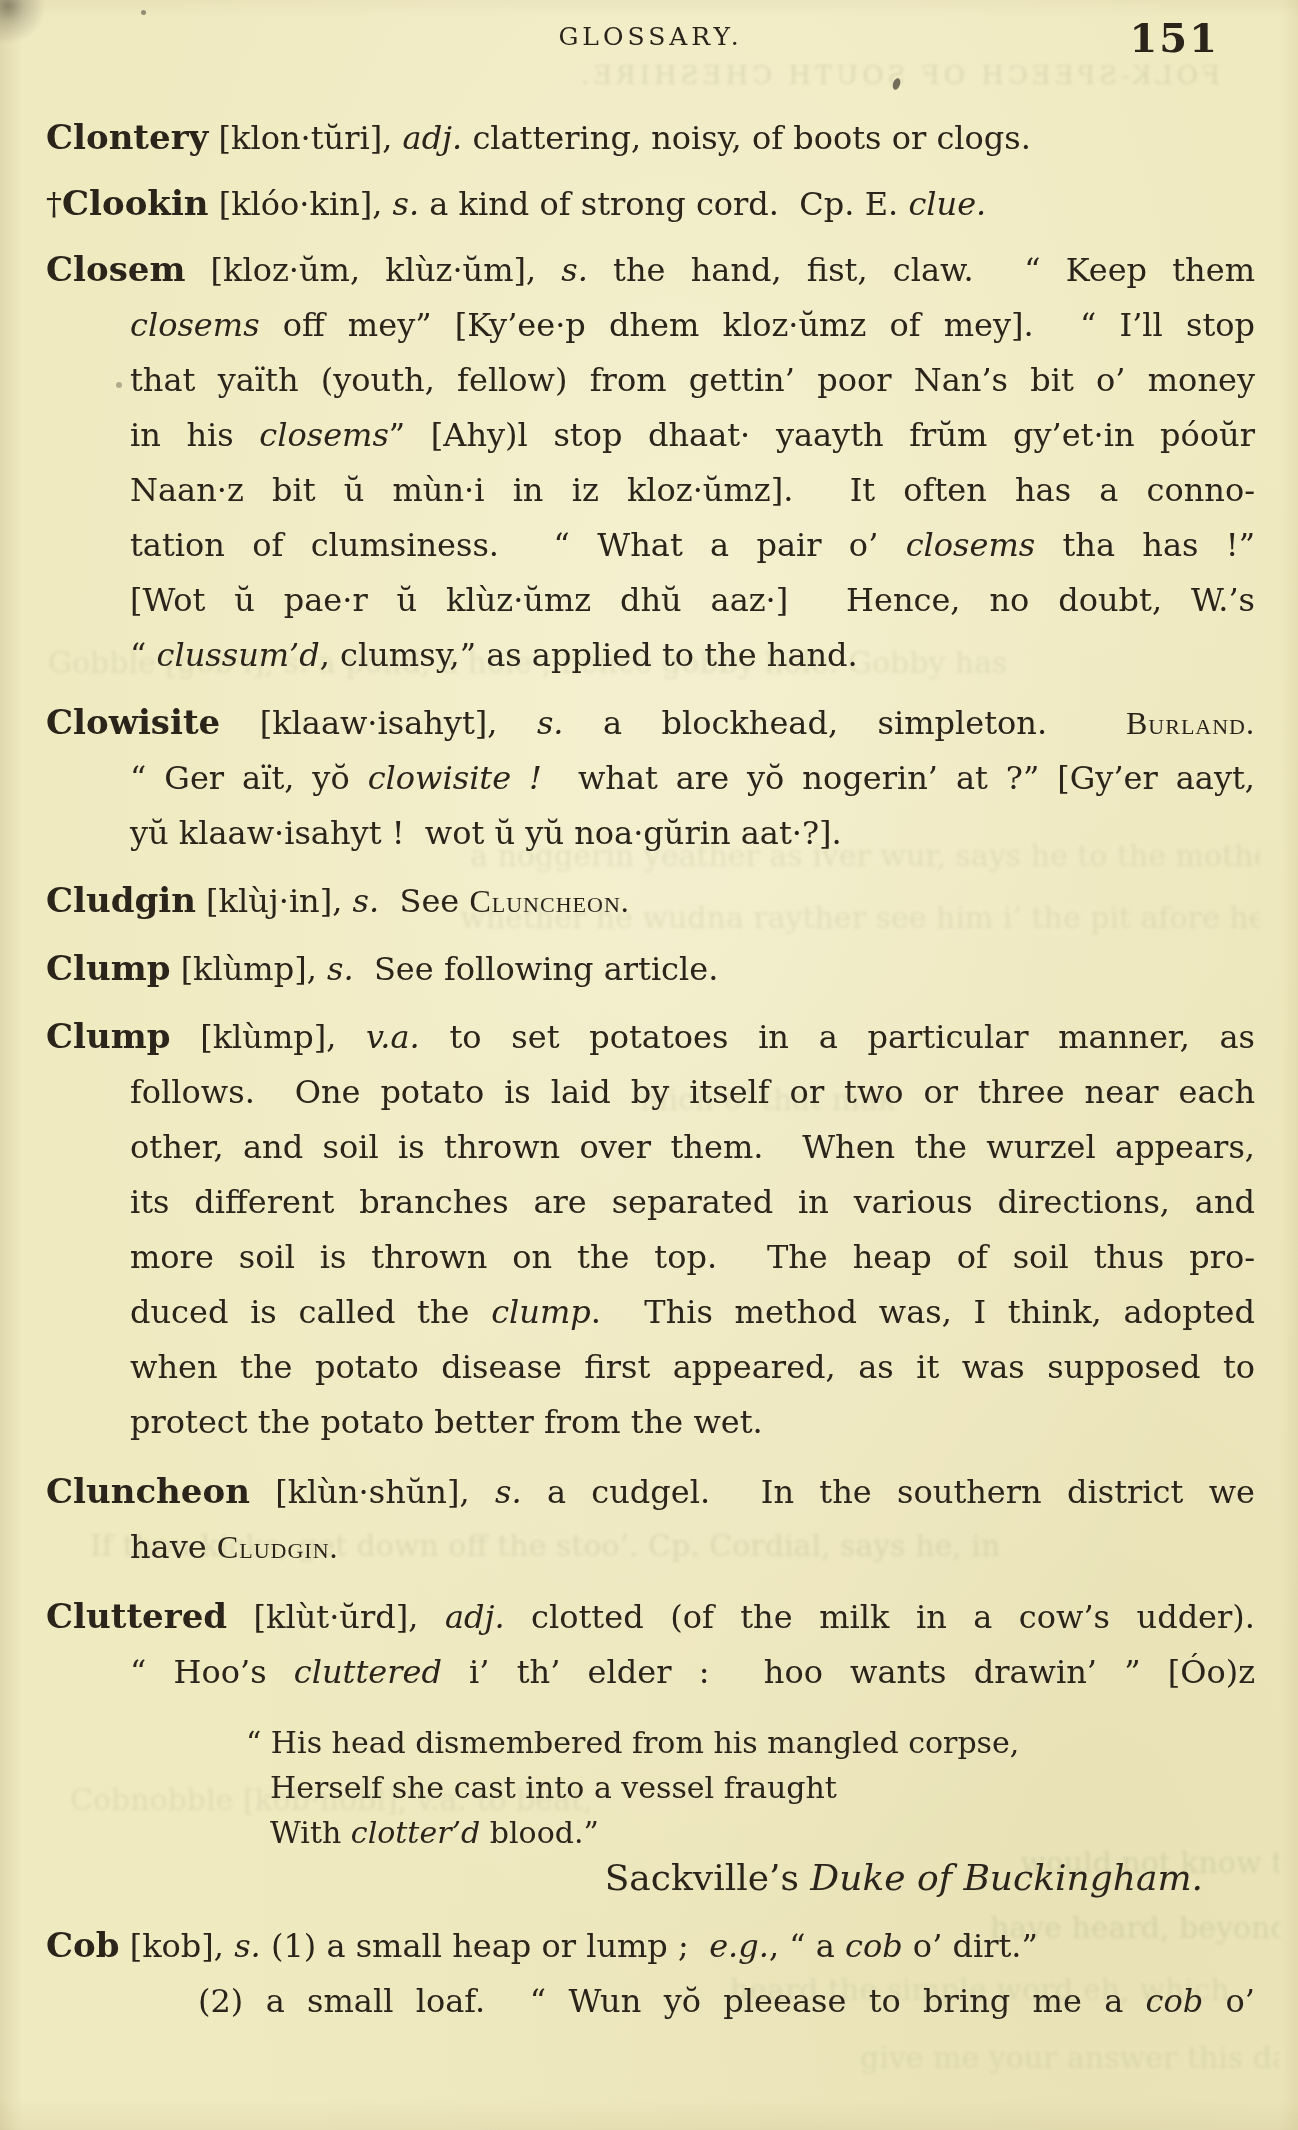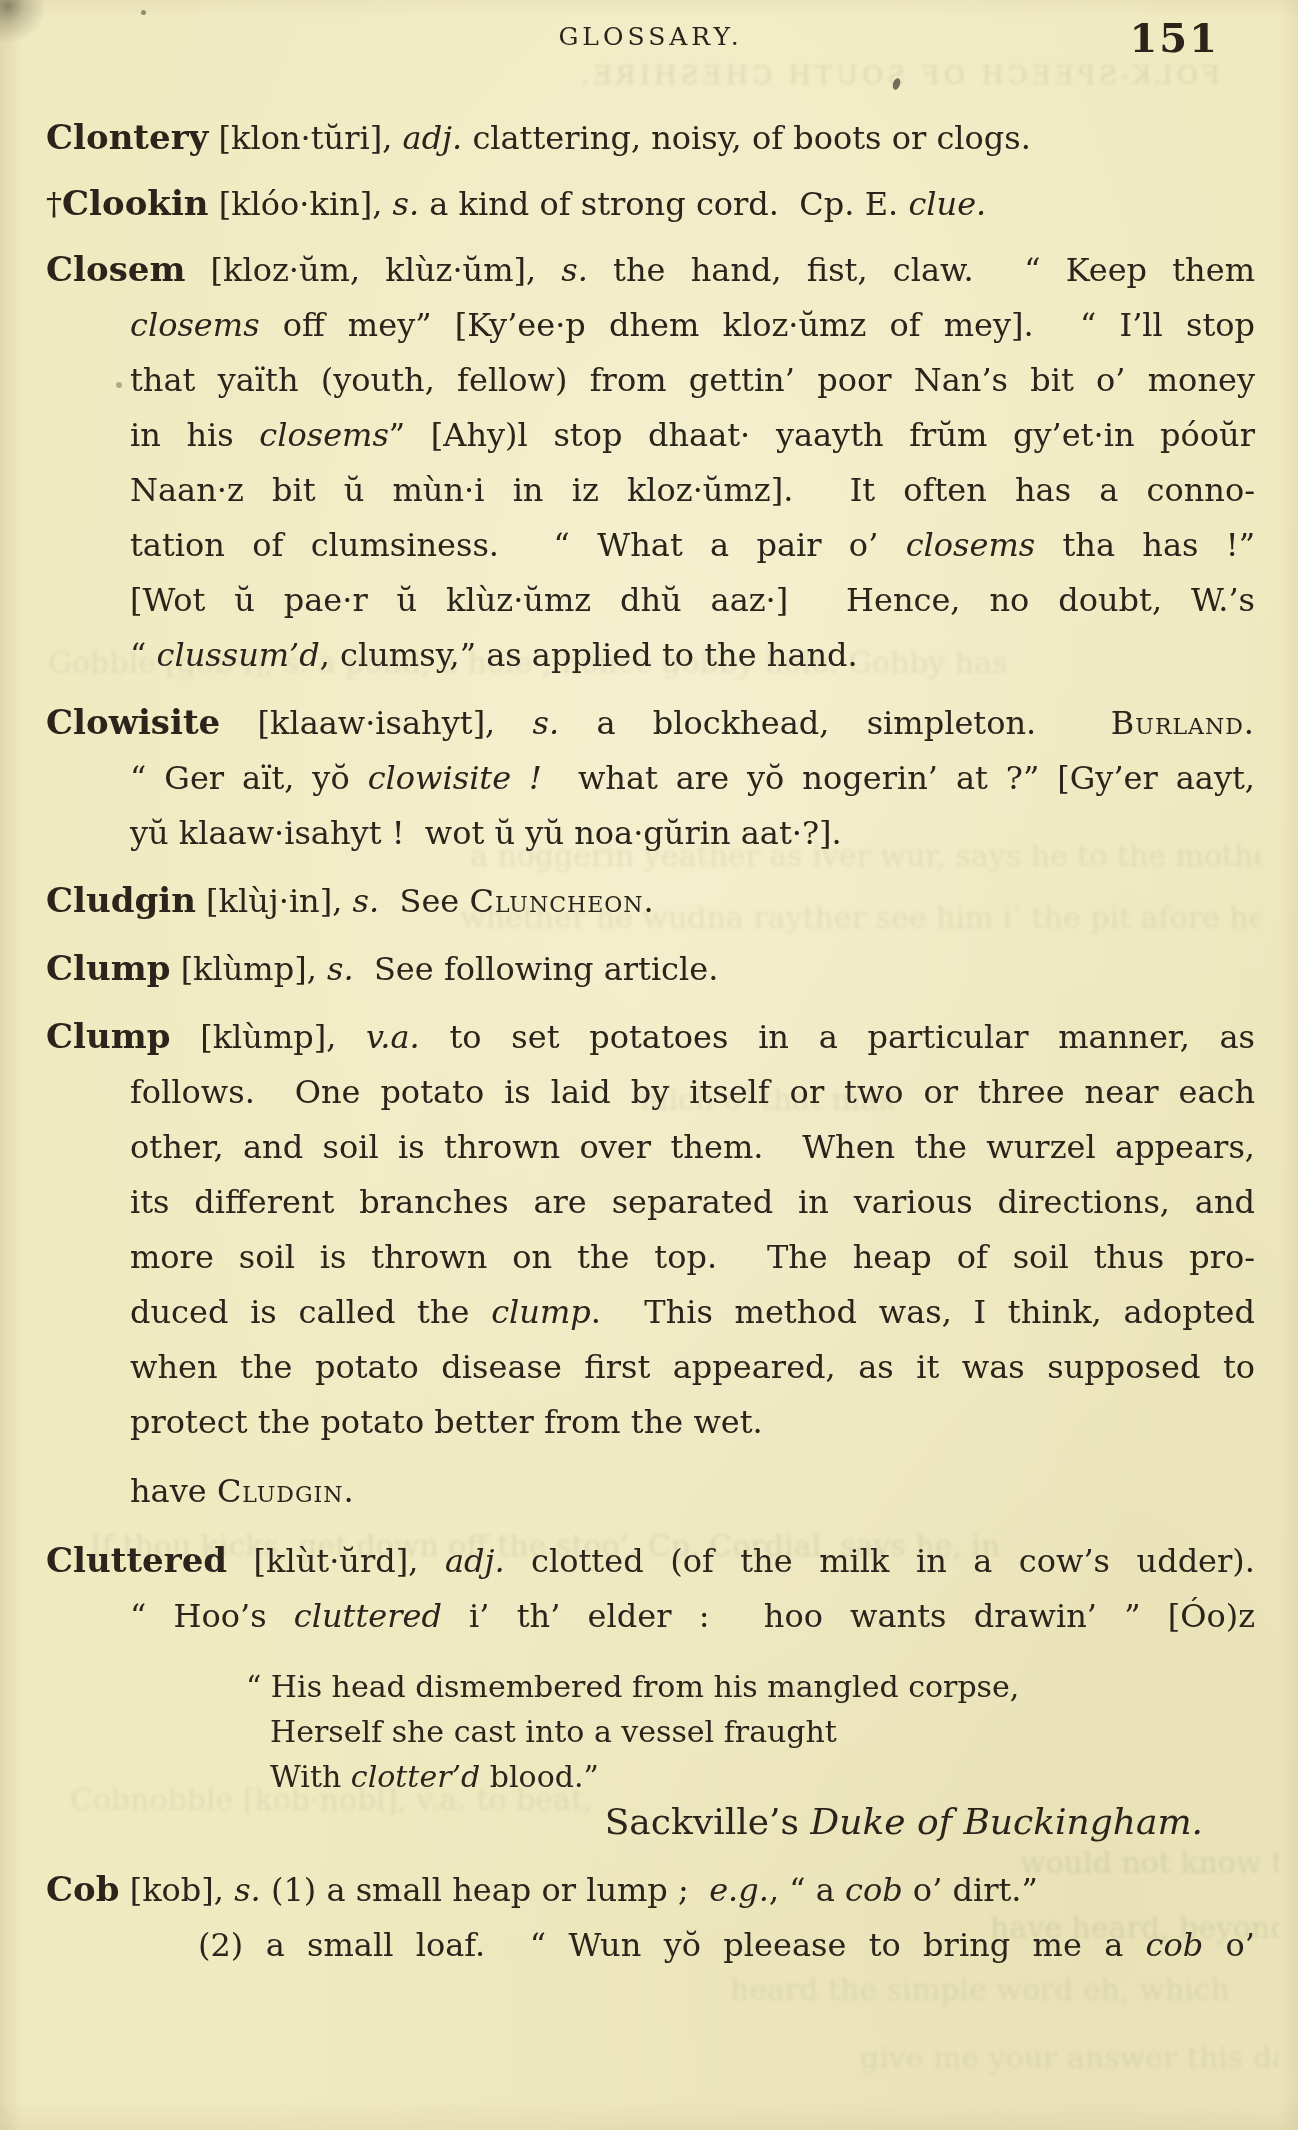--- a/index.html
+++ b/index.html
@@ -38,21 +38,21 @@
   .e-cob{margin-top:18px;}
   .line{font-size:32px;line-height:55px;white-space:pre-wrap;}
   .line.cont{padding-left:84px;}
   .line.cont2{padding-left:152px;}
   .line.just{text-align:justify;text-align-last:justify;}
   .line.verse{padding-left:224px;font-size:30px;line-height:45px;}
   .line.v1{text-indent:-24px;}
   .line.attrib{text-align:right;padding-right:52px;font-size:36px;line-height:45px;}
   .seg-b{font-weight:bold;font-size:34px;}
   .seg-i{font-style:italic;}
-  .seg-sc{font-variant:small-caps;letter-spacing:1px;}
+  .seg-sc{font-variant:small-caps;letter-spacing:1px;font-family:Liberation Serif, serif;}
   
   .bleed{
     position:absolute;z-index:0;color:#8c9066;opacity:.15;
     filter:blur(1.6px);font-size:30px;white-space:nowrap;overflow:hidden;
     font-family:"DejaVu Serif", serif;
   }
   .bleed-0{top:60px;left:290px;width:930px;transform:scaleX(-1);letter-spacing:4px;font-size:26px;opacity:.20;}
   .bleed-1{top:645px;left:48px;width:1210px;}
   .bleed-2{top:838px;left:470px;width:790px;}
   .bleed-3{top:900px;left:460px;width:800px;}
@@ -127,20 +127,21 @@
           <div class="line first just"><span class="seg-b">Clump</span><span class="seg-r"> [klùmp], </span><span class="seg-i">v.a.</span><span class="seg-r"> to set potatoes in a particular manner, as</span></div>
           <div class="line cont just"><span class="seg-r">follows.  One potato is laid by itself or two or three near each</span></div>
           <div class="line cont just"><span class="seg-r">other, and soil is thrown over them.  When the wurzel appears,</span></div>
           <div class="line cont just"><span class="seg-r">its different branches are separated in various directions, and</span></div>
           <div class="line cont just"><span class="seg-r">more soil is thrown on the top.  The heap of soil thus pro-</span></div>
           <div class="line cont just"><span class="seg-r">duced is called the </span><span class="seg-i">clump</span><span class="seg-r">.  This method was, I think, adopted</span></div>
           <div class="line cont just"><span class="seg-r">when the potato disease first appeared, as it was supposed to</span></div>
           <div class="line cont"><span class="seg-r">protect the potato better from the wet.</span></div>
         </div>
         <div class="entry e-cluncheon">
+          <div class="line first just"><span class="seg-b">Cluncheon</span><span class="seg-r"> [klùn·shŭn], </span><span class="seg-i">s.</span><span class="seg-r"> a cudgel.  In the southern district we</span></div>
           <div class="line cont"><span class="seg-r">have </span><span class="seg-sc">Cludgin.</span></div>
         </div>
         <div class="entry e-cluttered">
           <div class="line first just"><span class="seg-b">Cluttered</span><span class="seg-r"> [klùt·ŭrd], </span><span class="seg-i">adj.</span><span class="seg-r"> clotted (of the milk in a cow’s udder).</span></div>
           <div class="line cont just"><span class="seg-r">“ Hoo’s </span><span class="seg-i">cluttered</span><span class="seg-r"> i’ th’ elder :  hoo wants drawin’ ” [Óo)z</span></div>
         </div>
         <div class="entry e-cluttered-quote">
           <div class="line verse v1"><span class="seg-r">“ His head dismembered from his mangled corpse,</span></div>
           <div class="line verse"><span class="seg-r">Herself she cast into a vessel fraught</span></div>
           <div class="line verse"><span class="seg-r">With </span><span class="seg-i">clotter’d</span><span class="seg-r"> blood.”</span></div>

